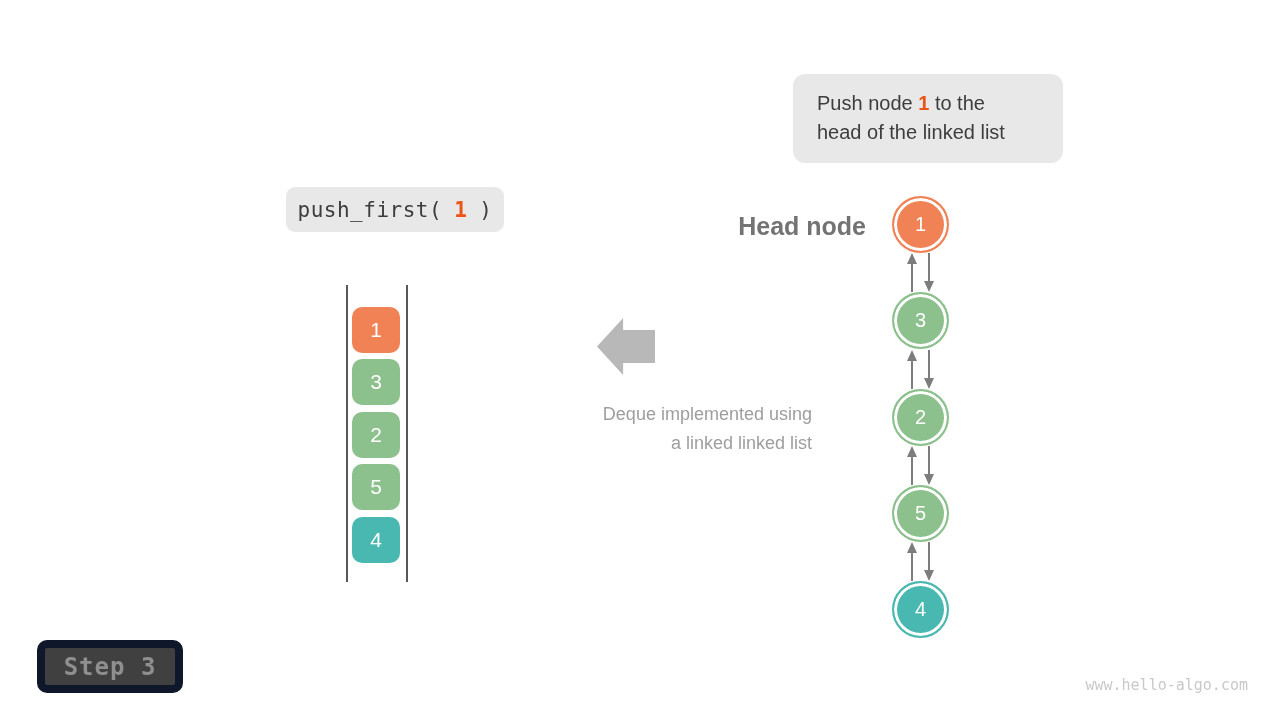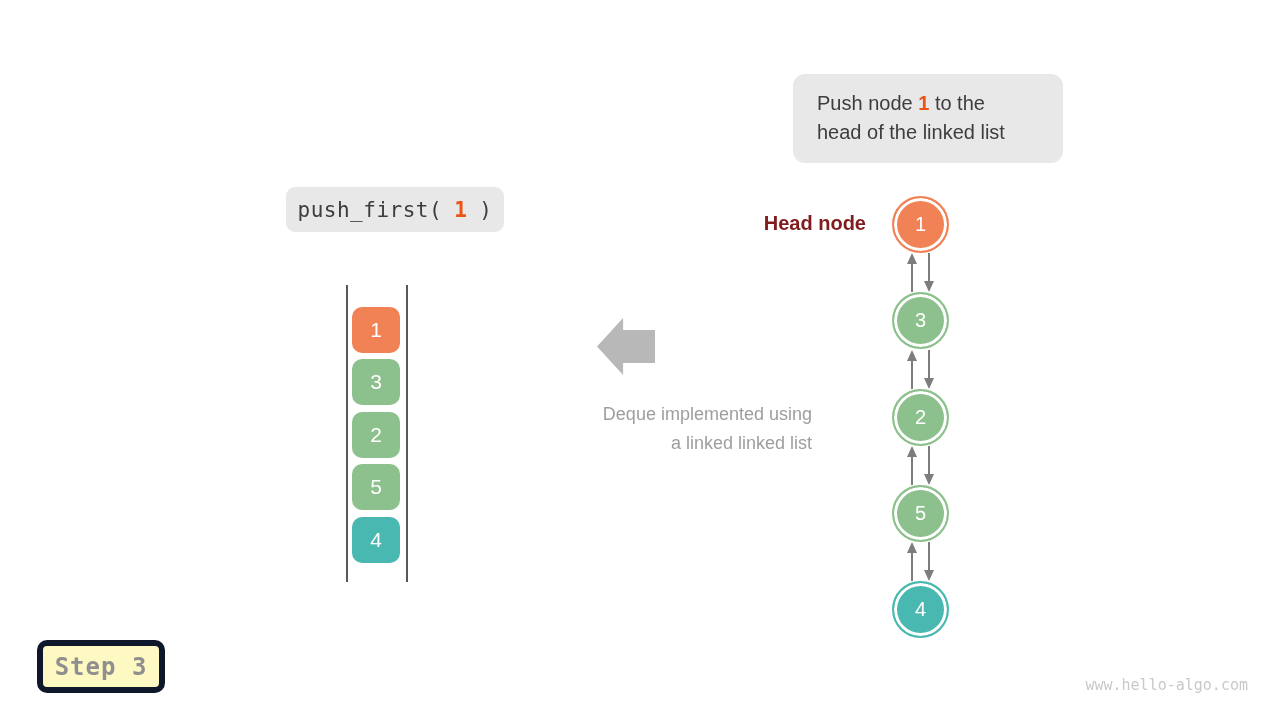--- a/index.html
+++ b/index.html
@@ -46,27 +46,27 @@
   .arr-up::before{top:9px;bottom:0;}
   .arr-up::after{content:"";position:absolute;left:.5px;top:0;border-left:5.5px solid transparent;
                  border-right:5.5px solid transparent;border-bottom:11px solid #7D7D7D;}
   .arr-down::before{top:0;bottom:9px;}
   .arr-down::after{content:"";position:absolute;left:.5px;bottom:0;border-left:5.5px solid transparent;
                    border-right:5.5px solid transparent;border-top:11px solid #7D7D7D;}
   .arr-up{left:906px}.arr-down{left:923px}
   .g0{top:253px}.g1{top:350px}.g2{top:446px}.g3{top:542px}
 
   
-  .side-label{position:absolute;width:200px;text-align:right;font-size:20px;font-weight:700;color:#7f1d1d;}
+  .side-label{position:absolute;width:200px;text-align:right;font-size:25px;font-weight:700;color:#737373;}
   .head-label{left:666px;top:212px}
   .tail-label{left:666px;top:598px}
 
   
-  .step-box{position:absolute;left:37px;top:640px;width:128px;height:53px;background:#fef9c3;
-            border:6px solid #0f172a;border-radius:10px;box-sizing:border-box;
+  .step-box{position:absolute;left:37px;top:640px;width:146px;height:53px;background:#404040;
+            border:8px solid #0f172a;border-radius:10px;box-sizing:border-box;
             display:flex;align-items:center;justify-content:center;
             font-family:"DejaVu Sans Mono",monospace;font-size:24px;font-weight:700;letter-spacing:1px;}
 
   
   .watermark{position:absolute;right:32px;top:676px;font-family:"DejaVu Sans Mono",monospace;font-size:15px;}
 </style>
 </head>
 <body>
 
 <div class="canvas">

